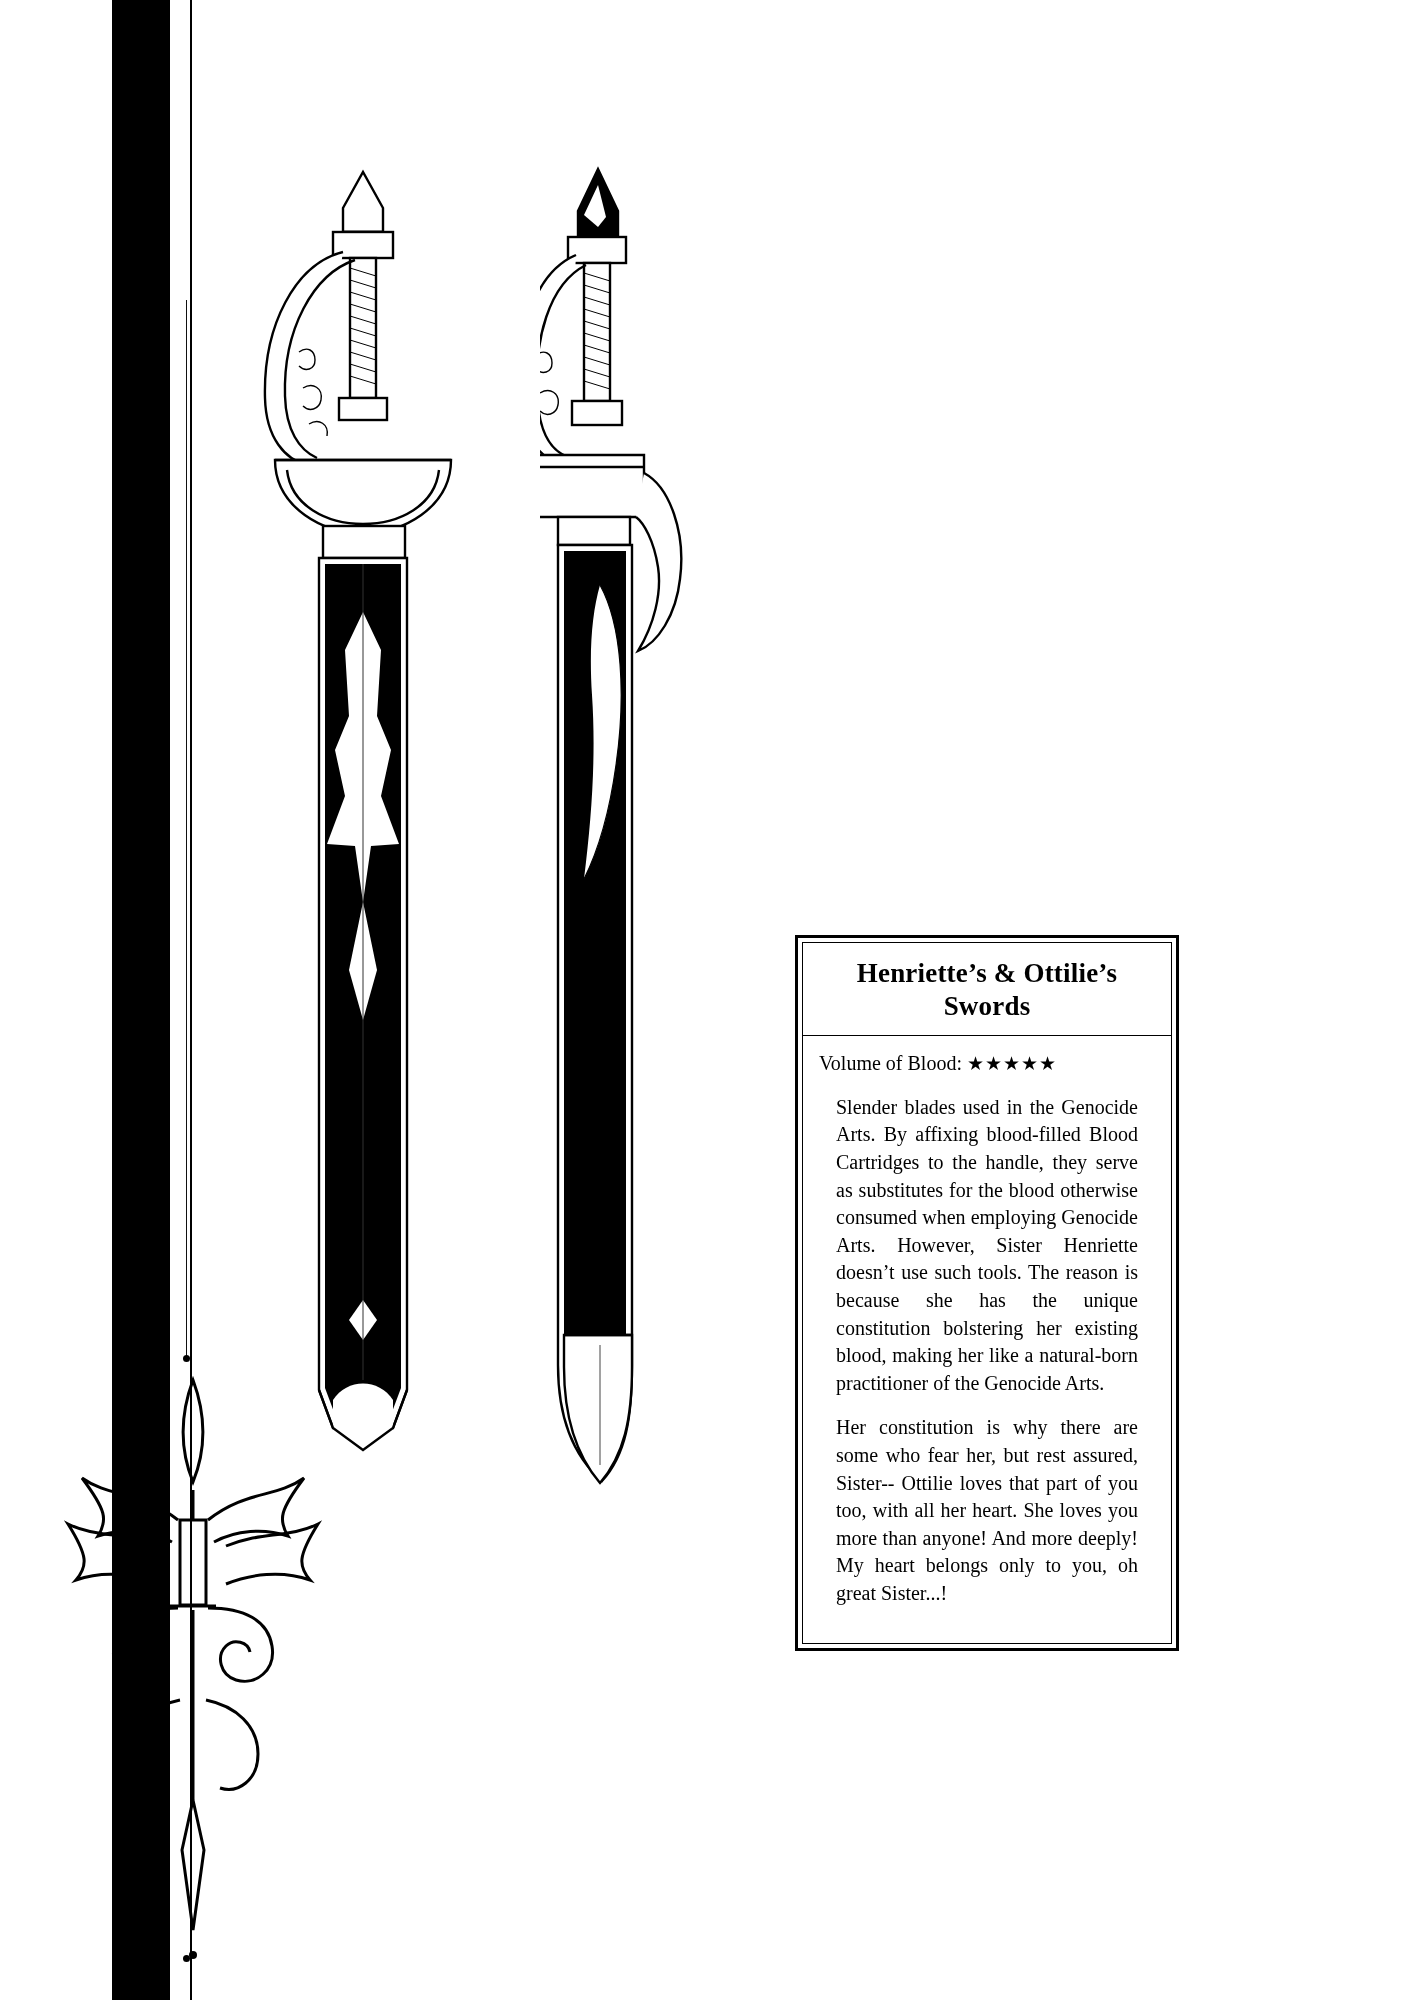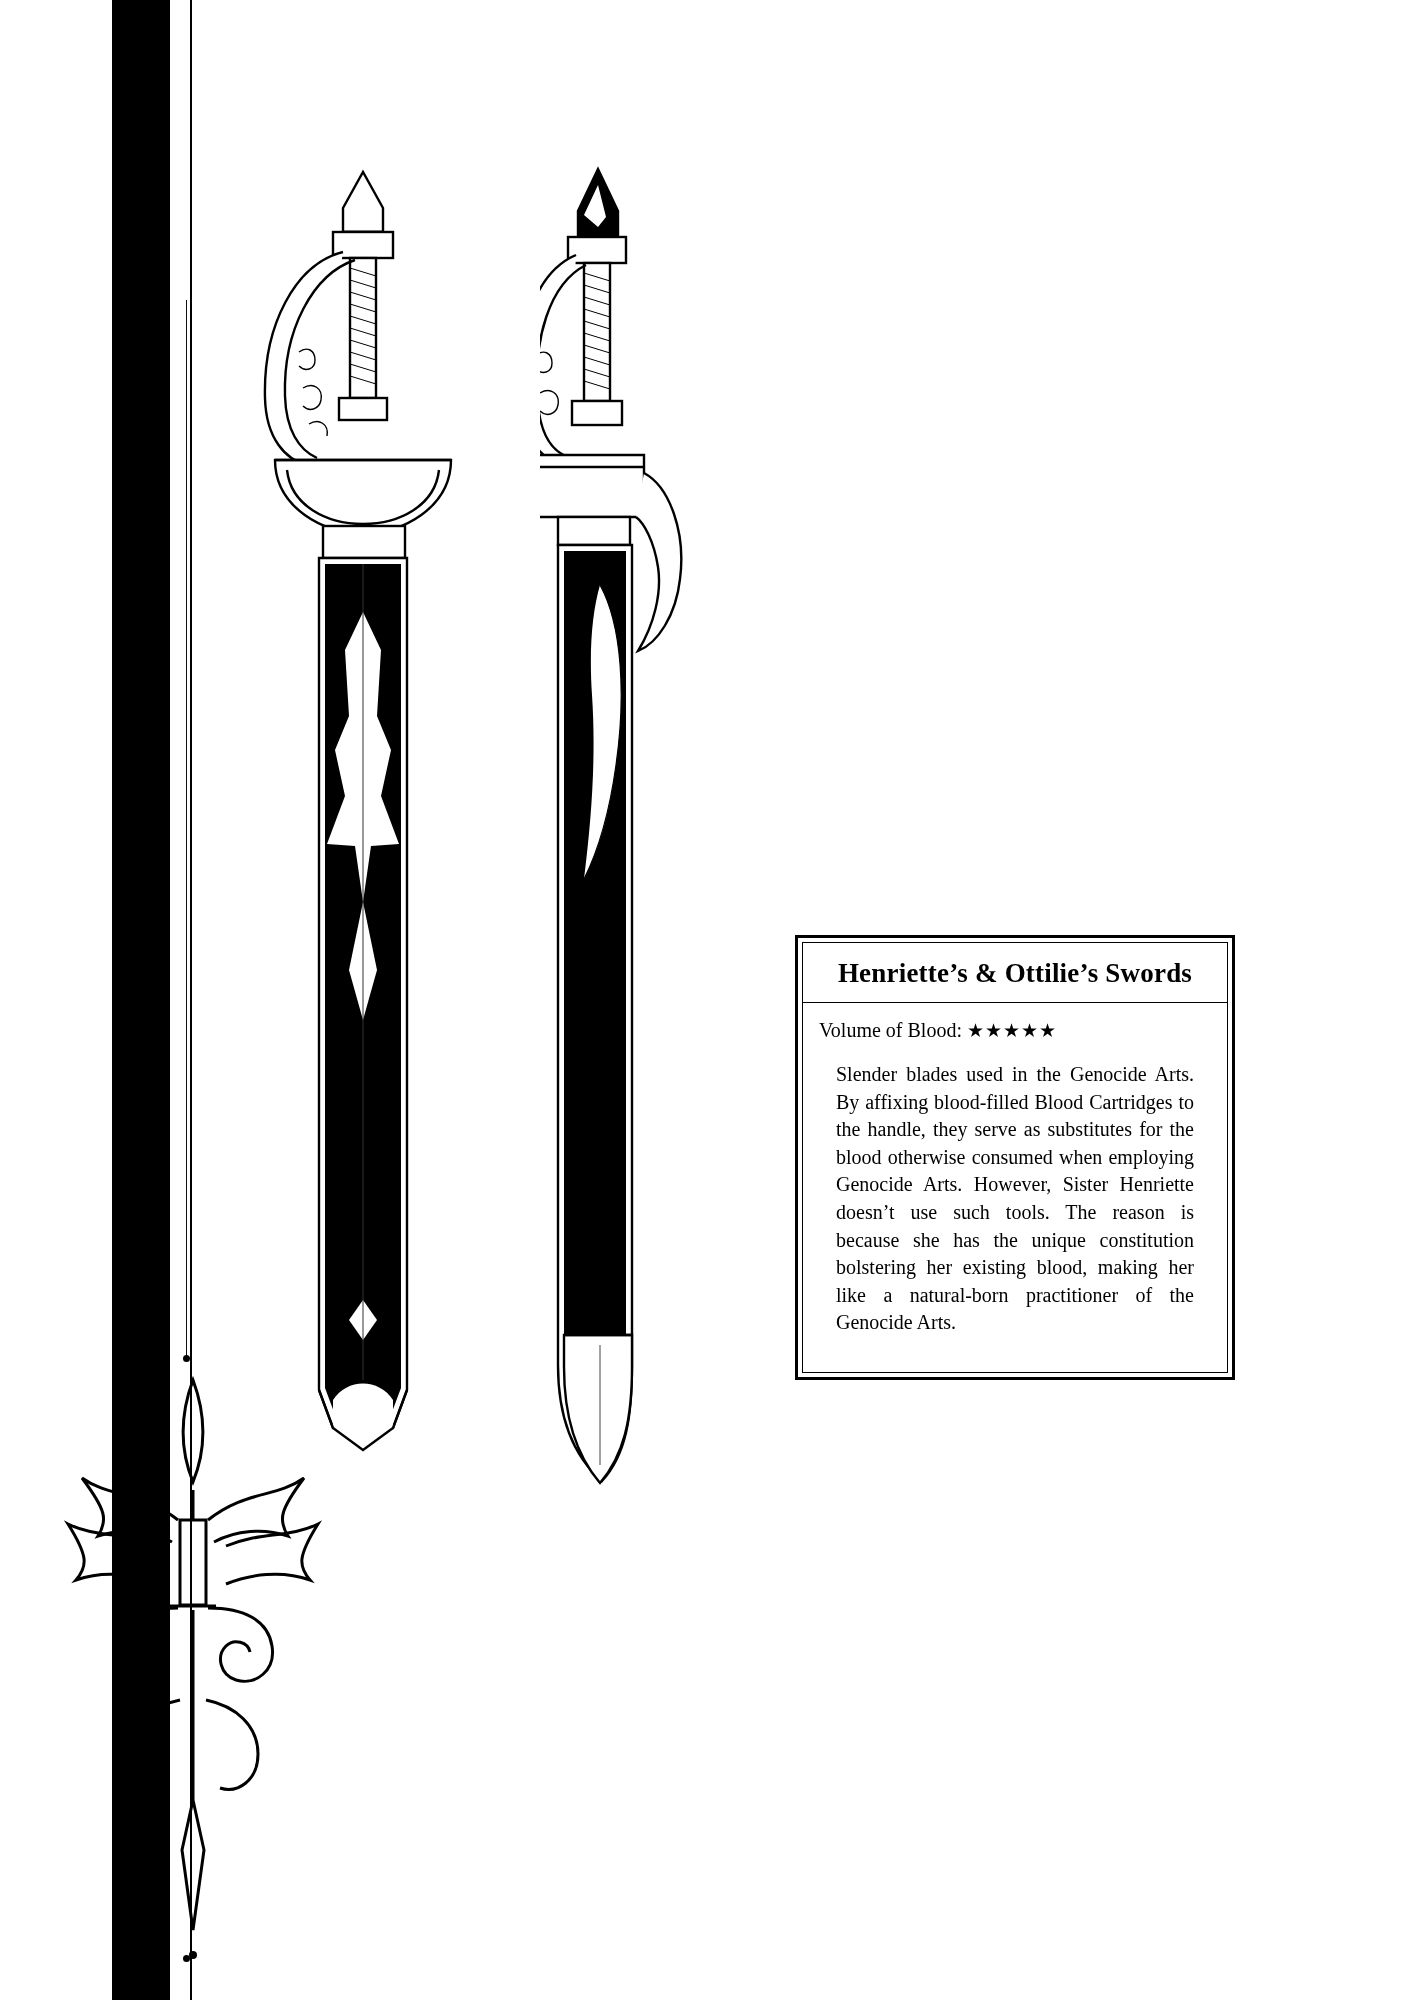--- a/index.html
+++ b/index.html
@@ -19,21 +19,21 @@
   .emblem{position:absolute;left:10px;top:1370px;width:320px;height:630px;}
   .emblem svg{display:block;}
 
   
   .sword{position:absolute;}
   .sword svg{display:block;}
   .sword-a{left:255px;top:160px;}
   .sword-b{left:540px;top:155px;}
 
   
-  .card{position:absolute;left:795px;top:935px;width:440px;
+  .card{position:absolute;left:795px;top:935px;width:384px;
         border:3px solid #000;background:#fff;box-sizing:border-box;}
   .card-inner{border:1px solid #000;margin:4px;box-sizing:border-box;}
   .card-title{border-bottom:1px solid #000;padding:14px 16px 12px 16px;
               text-align:center;font-weight:bold;font-size:27px;line-height:1.22;
               letter-spacing:.2px;}
   .card-body{padding:14px 16px 18px 16px;}
   .vol{font-size:20px;margin:0 0 2px 0;line-height:1.35;font-family:Liberation Serif, serif;}
   .stars{letter-spacing:1px;font-size:19px;}
   .card-body p{margin:17px;font-size:20px;line-height:1.38;text-align:justify;
                text-justify:inter-word;hyphens:auto;}
@@ -154,15 +154,16 @@
 
 <div class="card">
   <div class="card-inner">
     <div class="card-title">Henriette’s &amp; Ottilie’s Swords</div>
     <div class="card-body">
       <div class="vol">
         <span>Volume of Blood:</span>
         <span class="stars">★★★★★</span>
       </div>
       <p>Slender blades used in the Genocide Arts. By affixing blood-filled Blood Cartridges to the handle, they serve as substitutes for the blood otherwise consumed when employing Genocide Arts. However, Sister Henriette doesn’t use such tools. The reason is because she has the unique constitution bolstering her existing blood, making her like a natural-born practitioner of the Genocide Arts.</p>
+      <p>Her constitution is why there are some who fear her, but rest assured, Sister-- Ottilie loves that part of you too, with all her heart. She loves you more than anyone! And more deeply! My heart belongs only to you, oh great Sister...!</p>
     </div>
   </div>
 </div>
 
 </body></html>

